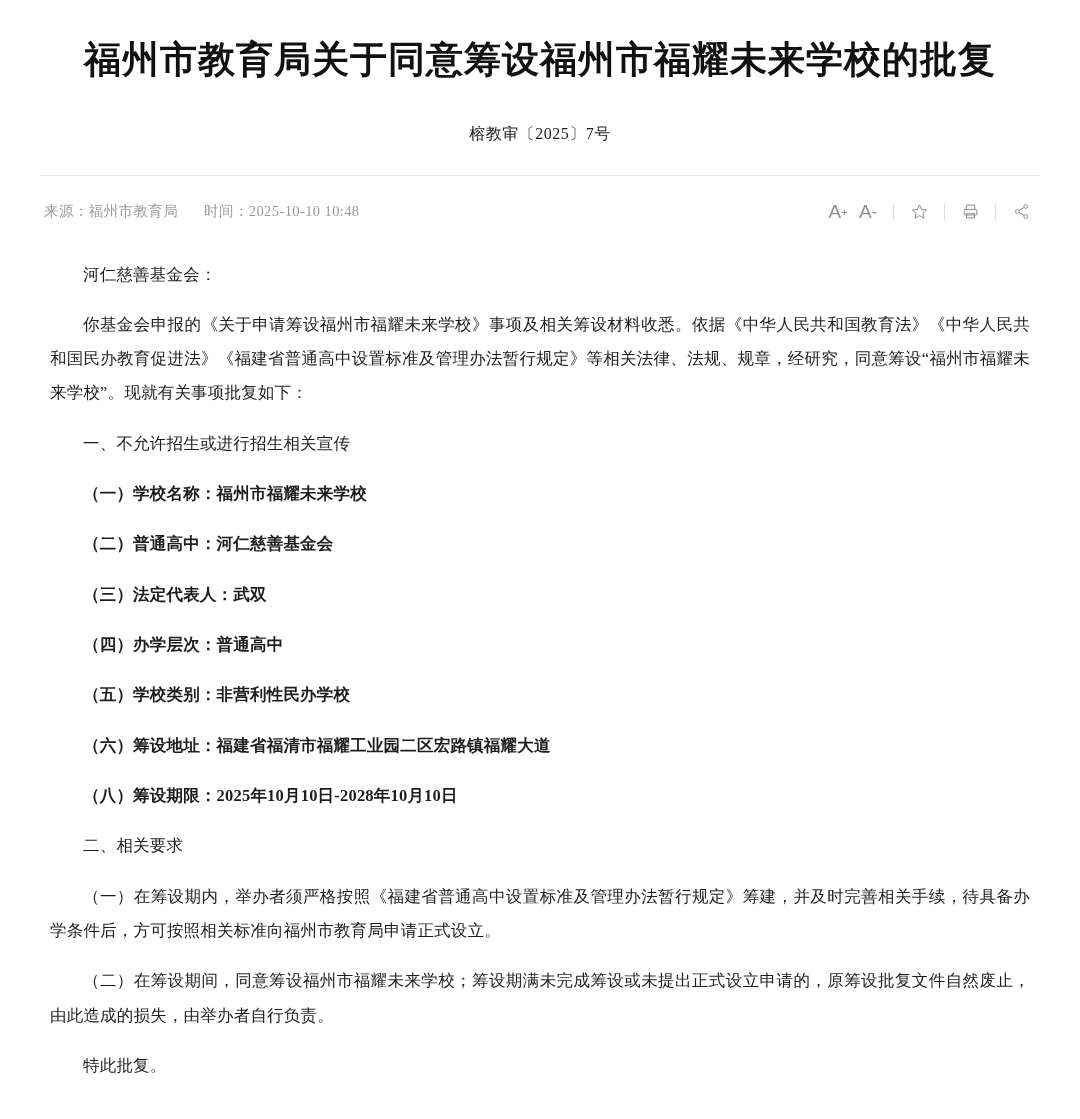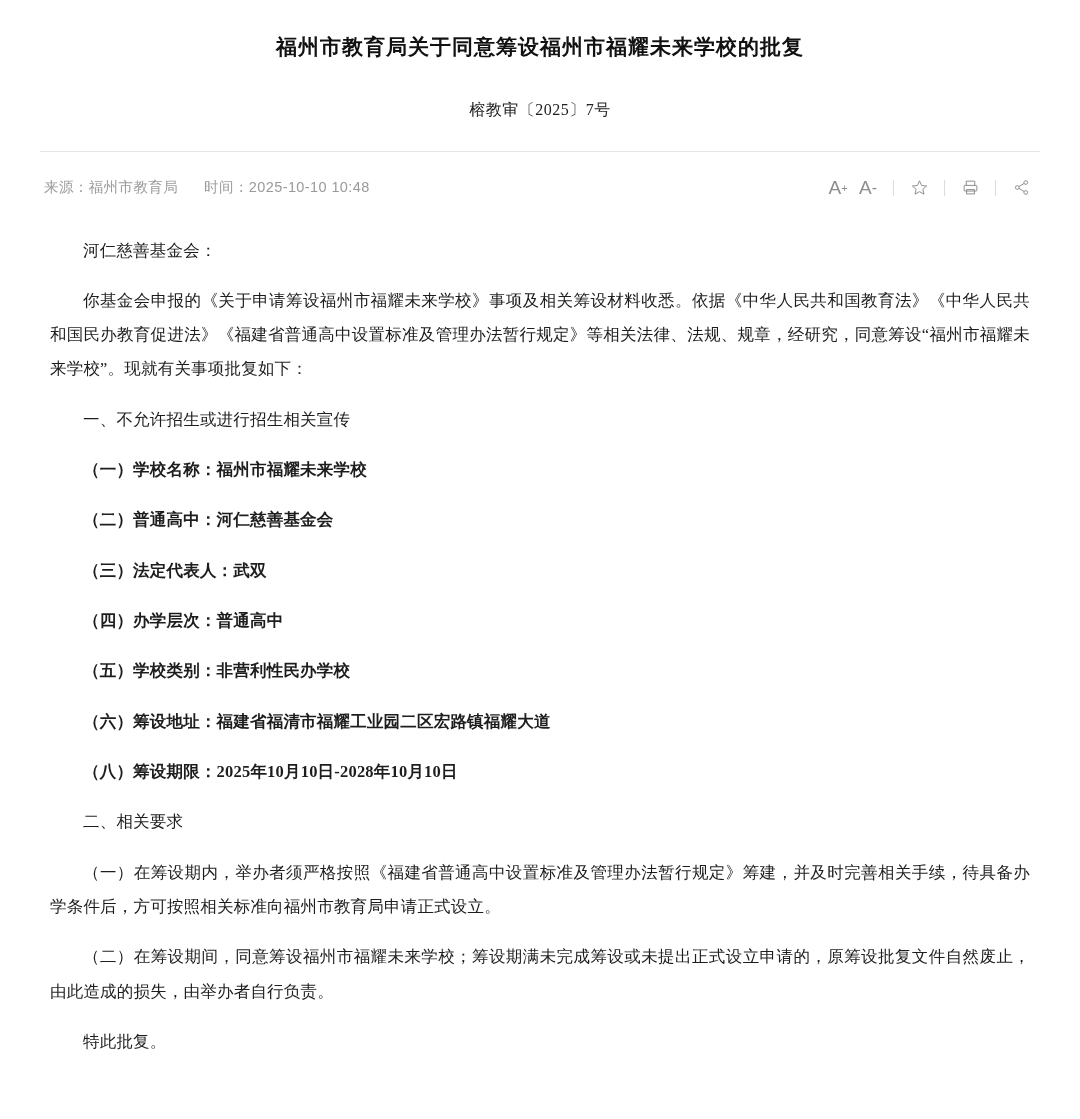--- a/index.html
+++ b/index.html
@@ -16,21 +16,21 @@
   }
   .page {
     width: 1080px;
     box-sizing: border-box;
     padding: 0 40px;
     position: relative;
   }
   .doc-title {
     font-family: "Liberation Serif", serif;
     font-weight: bold;
-    font-size: 21px;
+    font-size: 37px;
     text-align: center;
     letter-spacing: 1px;
     color: #111;
     margin: 20px 0 0 0;
     padding-top: 12px;
     line-height: 1.5;
   }
   .doc-number {
     text-align: center;
     font-size: 16px;
@@ -49,21 +49,21 @@
     align-items: center;
     justify-content: space-between;
     padding: 16px 4px 0 4px;
     height: 40px;
   }
   .meta-left {
     display: flex;
     align-items: center;
     font-size: 14.5px;
     color: #9a9a9a;
-    font-family: Liberation Sans, sans-serif;
+    font-family: Liberation Serif, serif;
     letter-spacing: 0.4px;
     justify-content: center;
   }
   .meta-left .meta-source { margin-right: 26px; }
   .meta-right {
     display: flex;
     align-items: center;
     color: #8d8d8d;
   }
   .tool {

